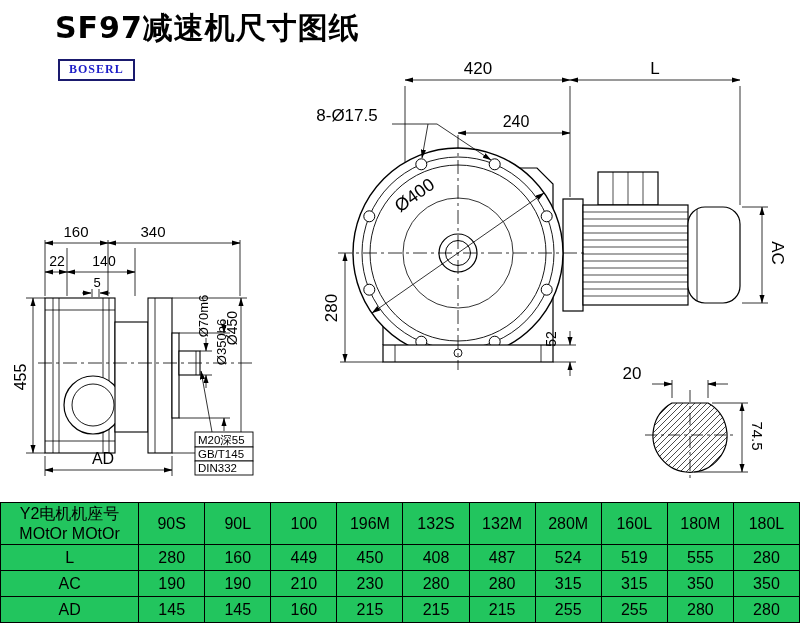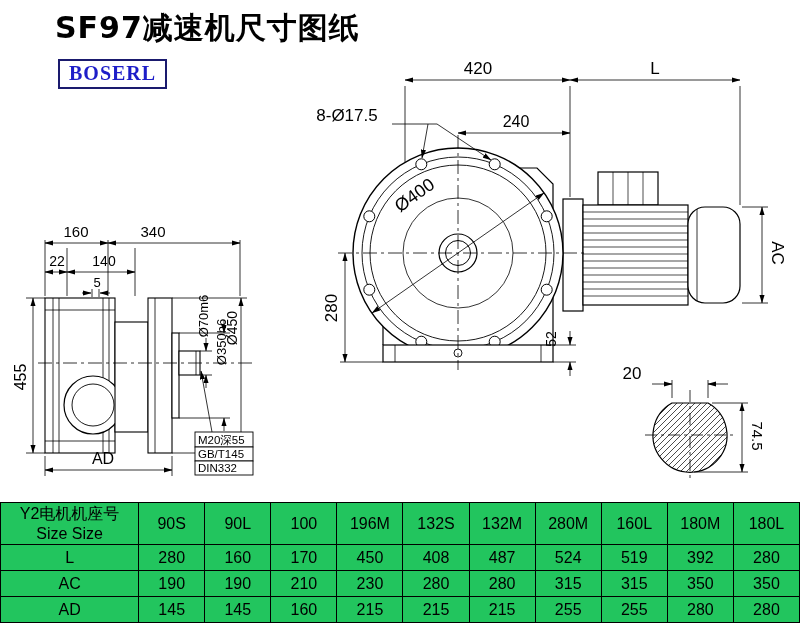--- a/index.html
+++ b/index.html
@@ -1,21 +1,21 @@
 <!DOCTYPE html>
 <html><head>
 <meta charset="utf-8">
 <style>
   html,body{margin:0;padding:0;background:#fff;}
   .page{position:relative;width:800px;height:625px;background:#fff;overflow:hidden;
         font-family:"Liberation Sans","DejaVu Sans",sans-serif;color:#000;}
   .title{position:absolute;left:55px;top:8px;font-size:30px;font-weight:700;
          letter-spacing:1px;font-family:"DejaVu Sans","Liberation Sans",sans-serif;}
   .logo{position:absolute;left:58px;top:59px;border:2px solid #1a1a6e;background:#fff;
-        padding:1px 9px 2px 9px;color:#1d1dc8;font-size:20px;font-weight:700;
+        padding:1px 9px 2px 9px;color:#1d1dc8;font-size:12px;font-weight:700;
         font-family:"Liberation Serif","DejaVu Serif",serif;letter-spacing:1px;}
   svg.drawing{position:absolute;left:0;top:0;}
   svg text{font-family:"Liberation Sans","DejaVu Sans",sans-serif;fill:#000;}
   table.spec{position:absolute;left:0;top:502px;width:800px;border-collapse:collapse;
              table-layout:fixed;background:#22c55e;}
   table.spec td,table.spec th{border:1.6px solid #000;text-align:center;padding:0;
              font-size:16px;font-weight:400;overflow:hidden;white-space:nowrap;}
   tr.hdr{height:42px;} tr.datarow{height:26px;}
   .hcell{font-size:15px;line-height:1.25;}
 </style>
@@ -228,44 +228,44 @@
         <col style="width:66px">
         <col style="width:66px">
         <col style="width:66px">
       <col style="width:66px">
         <col style="width:66px">
     </colgroup>
     <tbody>
         <tr class="hdr">
       <th class="hcell">
         <div>Y2电机机座号</div>
-        <div>Size Size</div>
+        <div>MOtOr MOtOr</div>
       </th>
       <th>90S</th>
       <th>90L</th>
       <th>100</th>
       <th>196M</th>
       <th>132S</th>
       <th>132M</th>
       <th>280M</th>
       <th>160L</th>
       <th>180M</th>
       <th>180L</th>
     </tr>
     <tr class="datarow">
       <td>L</td>
       <td>280</td>
       <td>160</td>
-      <td>170</td>
+      <td>449</td>
       <td>450</td>
       <td>408</td>
       <td>487</td>
       <td>524</td>
       <td>519</td>
-      <td>392</td>
+      <td>555</td>
       <td>280</td>
     </tr>
     <tr class="datarow">
       <td>AC</td>
       <td>190</td>
       <td>190</td>
       <td>210</td>
       <td>230</td>
       <td>280</td>
       <td>280</td>

